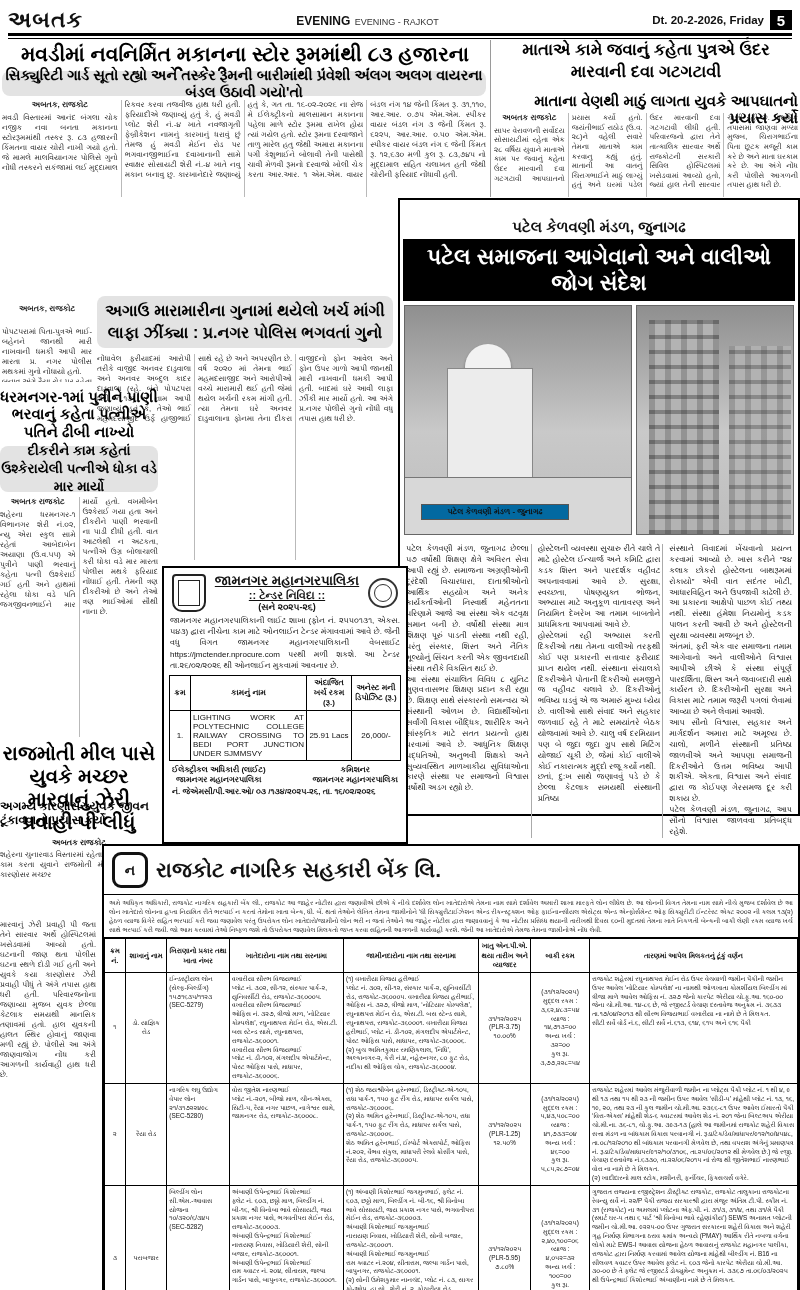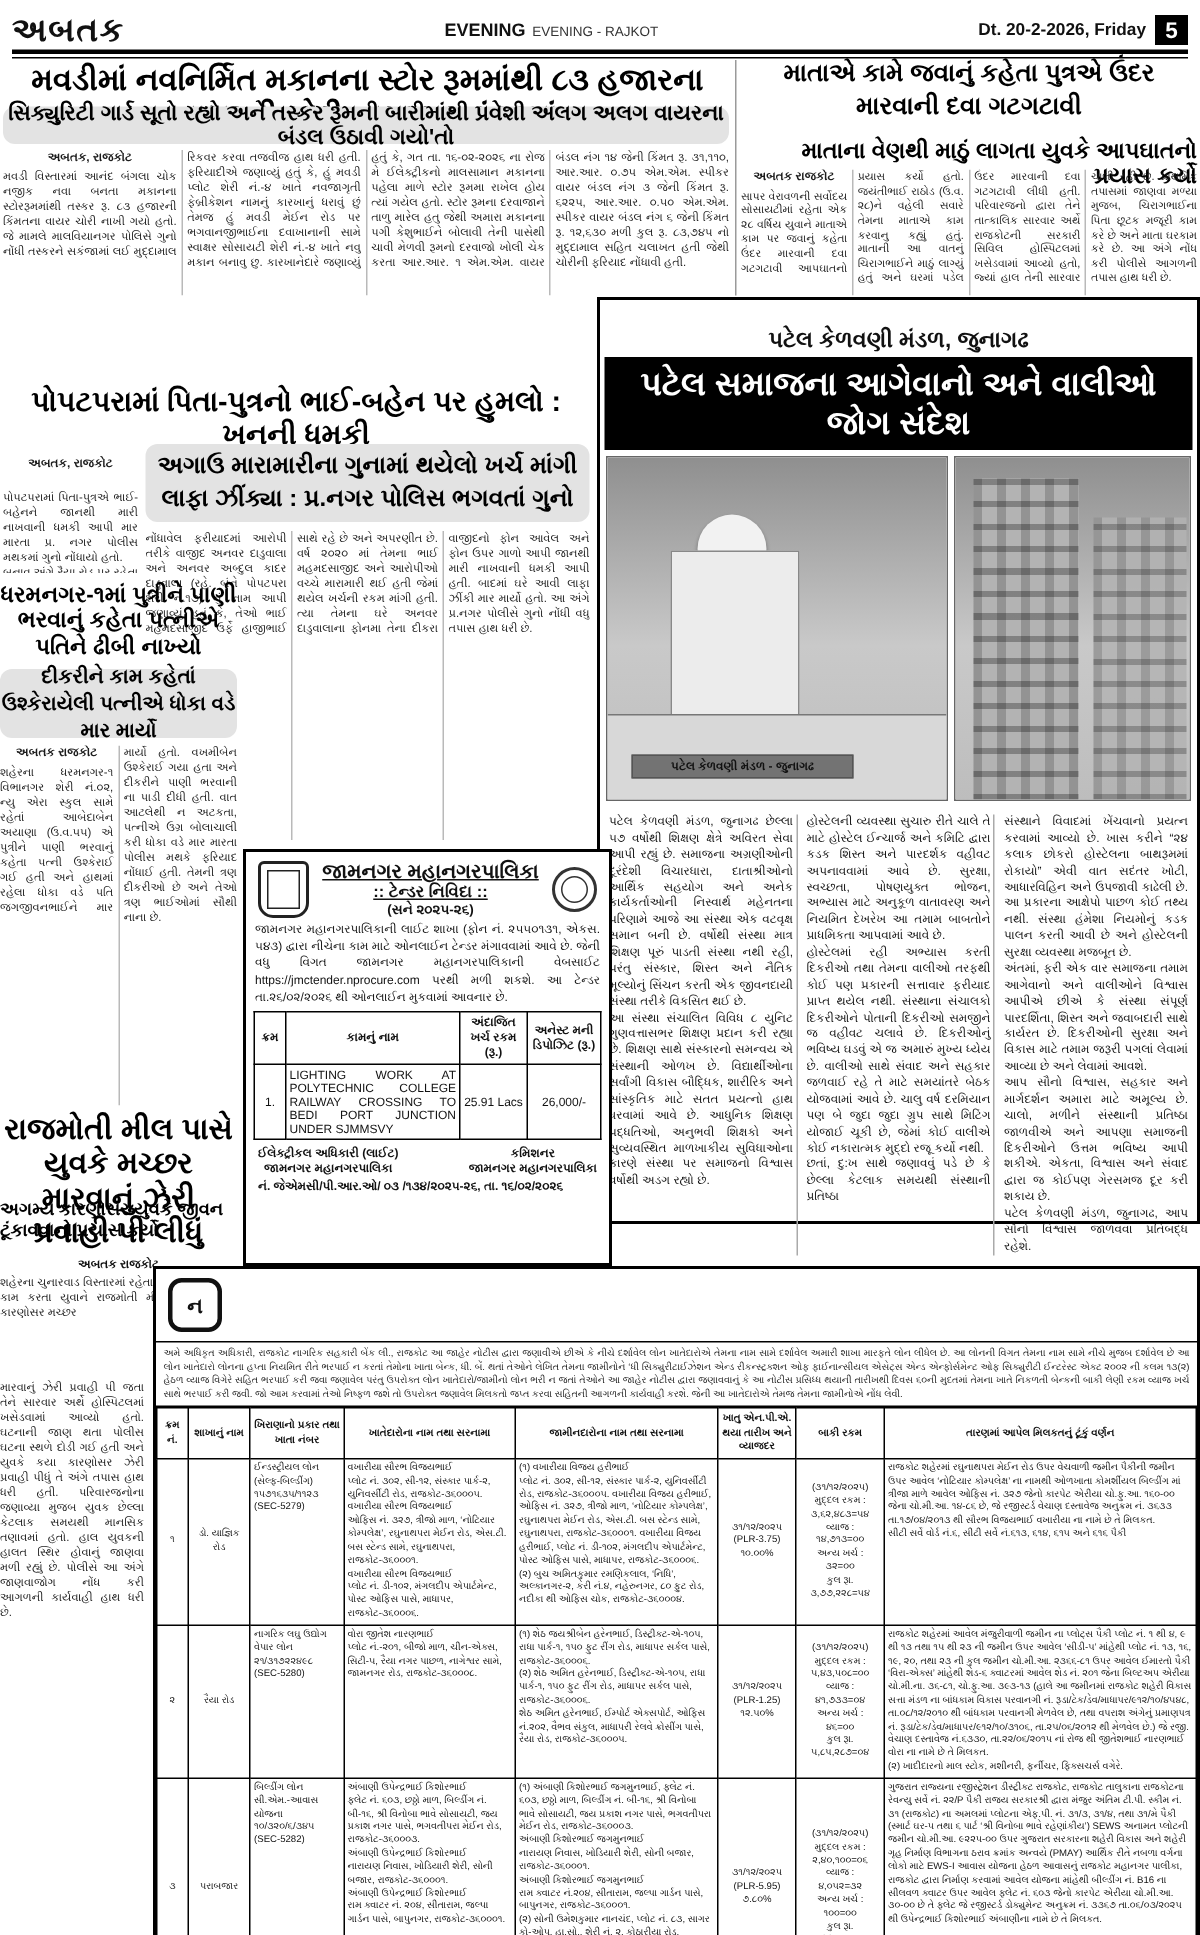--- a/index.html
+++ b/index.html
@@ -23,21 +23,21 @@
           width:22px;height:20px;display:flex;align-items:center;justify-content:center;}
   .toprule{border-top:3px solid #000;border-bottom:1px solid #000;height:2px;}
   
   .adbox{border:2px solid #000;}
   .adtitle{font-size:15px;font-weight:bold;text-align:center;padding:18px 0 3px;}
   .adbanner{background:#000;color:#fff;font-size:22px;font-weight:bold;text-align:center;
             padding:5px 2px;margin:0 3px;}
   .photo{position:relative;overflow:hidden;border:1px solid #666;}
   .photo-sky{position:absolute;inset:0;background:linear-gradient(#8f8f8f,#c9c9c9 55%,#bdbdbd);}
   .dome{position:absolute;width:46px;height:46px;border-radius:50%;background:#f2f2f2;box-shadow:0 2px 3px rgba(0,0,0,.4);}
-  .signboard{position:absolute;background:#737373;border:1px solid #555;color:#111;
+  .signboard{position:absolute;background:#0369a1;border:1px solid #555;color:#111;
              font-size:8px;font-weight:bold;text-align:center;padding:2px 3px;}
   .building{position:absolute;background:#b3b3b3;
     background-image:repeating-linear-gradient(0deg,rgba(0,0,0,.28) 0 4px,transparent 4px 15px),
                      repeating-linear-gradient(90deg,rgba(0,0,0,.18) 0 6px,transparent 6px 16px);}
   .adcols{display:flex;gap:2px;padding:5px 6px;}
   .adcol{flex:1;font-size:8px;line-height:1.36;text-align:justify;}
   .adcol+.adcol{border-left:1px solid #aaa;padding-left:6px;}
   
   .tenderbox{border:2px solid #000;background:#fff;}
   .t-org{font-size:13.5px;font-weight:bold;text-align:center;text-decoration:underline;}
@@ -97,21 +97,20 @@
 
   <div class="abs hl" style="left:494px;top:38px;width:304px;font-size:16.5px;text-align:center;line-height:1.35;">માતાએ કામે જવાનું કહેતા પુત્રએ ઉંદર મારવાની દવા ગટગટાવી</div>
   <div class="abs hl" style="left:494px;top:92px;width:304px;font-size:15px;text-align:right;">માતાના વેણથી માઠું લાગતા યુવકે આપઘાતનો પ્રયાસ કર્યો</div>
   <div class="abs" style="left:494px;top:113px;width:304px;height:84px;overflow:hidden;">
     <div class="cols4 body-text" style="height:84px;font-size:7.3px;">
       <div class="dateline">અબતક રાજકોટ</div>
       <span>સાપર વેરાવળની સર્વોદય સોસાયટીમાં રહેતા એક ૨૮ વર્ષિય યુવાને માતાએ કામ પર જવાનું કહેતા ઉંદર મારવાની દવા ગટગટાવી આપઘાતનો પ્રયાસ કર્યો હતો. જયંતીભાઈ રાઠોડ (ઉ.વ. ૨૮)ને વહેલી સવારે તેમના માતાએ કામ કરવાનુ કહ્યું હતું. માતાની આ વાતનું ચિરાગભાઈને માઠું લાગ્યું હતું અને ઘરમાં પડેલ ઉંદર મારવાની દવા ગટગટાવી લીધી હતી. પરિવારજનો દ્વારા તેને તાત્કાલિક સારવાર અર્થે રાજકોટની સરકારી સિવિલ હોસ્પિટલમાં ખસેડવામાં આવ્યો હતો, જ્યાં હાલ તેની સારવાર ચાલી રહી છે. પ્રાથમિક તપાસમાં જાણવા મળ્યા મુજબ, ચિરાગભાઈના પિતા છૂટક મજૂરી કામ કરે છે અને માતા ઘરકામ કરે છે. આ અંગે નોંધ કરી પોલીસે આગળની તપાસ હાથ ધરી છે.</span>
     </div>
   </div>
 
-  <div class="abs hl" style="left:0px;top:258px;width:395px;font-size:19px;text-align:center;">પોપટપરામાં પિતા-પુત્રનો ભાઈ-બહેન પર હુમલો : ખૂનની ધમકી</div>
   <div class="abs body-text pre" style="left:2px;top:294px;width:90px;height:88px;overflow:hidden;">
     <div class="dateline">અબતક, રાજકોટ</div>
     <span>પોપટપરામાં પિતા-પુત્રએ ભાઈ-બહેનને જાનથી મારી નાખવાની ધમકી આપી માર મારતા પ્ર. નગર પોલીસ મથકમાં ગુનો નોંધાયો હતો.
 બનાવ અંગે રૈયા રોડ પર રહેતા અરજદાર બહેન તેની પોપટપરા શેરી નં.૧૭ માં આવેલ ઘરે રહેતા હતા.</span>
   </div>
   <div class="abs subbox" style="left:97px;top:296px;width:296px;height:52px;font-size:16px;line-height:1.4;">અગાઉ મારામારીના ગુનામાં થયેલો ખર્ચ માંગી લાફા ઝીંક્યા : પ્ર.નગર પોલિસ ભગવતાં ગુનો</div>
   <div class="abs" style="left:97px;top:354px;width:296px;height:206px;overflow:hidden;">
     <div class="cols3 body-text" style="height:206px;">
       <span>નોંધાવેલ ફરીયાદમાં આરોપી તરીકે વાજીદ અનવર દાડુવાલા અને અનવર અબ્દુલ કાદર દાડુવાલા (રહે. બંને પોપટપરા શેરી નં.૧૭) નું નામ આપી જણાવ્યું હતું કે, તેઓ ભાઈ મહમદસાજીદ ઉર્ફે હાજીભાઈ સાથે રહે છે અને અપરણીત છે. વર્ષ ૨૦૨૦ માં તેમના ભાઈ મહમદસાજીદ અને આરોપીઓ વચ્ચે મારામારી થઈ હતી જેમાં થયેલ ખર્ચની રકમ માંગી હતી. ત્યા તેમના ઘરે અનવર દાડુવાલાના ફોનમા તેના દીકરા વાજીદનો ફોન આવેલ અને ફોન ઉપર ગાળો આપી જાનથી મારી નાખવાની ધમકી આપી હતી. બાદમાં ઘરે આવી લાફા ઝીંકી માર માર્યો હતો. આ અંગે પ્ર.નગર પોલીસે ગુનો નોંધી વધુ તપાસ હાથ ધરી છે.</span>
     </div>
@@ -194,20 +193,21 @@
 જામનગર મહાનગરપાલિકા</div>
       <div class="pre" style="text-align:center;">કમિશનર
 જામનગર મહાનગરપાલિકા</div>
     </div>
     <div class="t-ref">નં. જેએમસી/પી.આર.ઓ/ ૦૩ /૧૩૪/૨૦૨૫-૨૬,  તા. ૧૬/૦૨/૨૦૨૬</div>
   </div>
 
   <div class="abs bankbox" style="left:102px;top:844px;width:694px;height:444px;display:flex;flex-direction:column;">
     <div class="bank-head">
       <div class="bank-logo">ન</div>
+      <div class="bank-name">રાજકોટ નાગરિક સહકારી બેંક લિ.</div>
     </div>
     <div class="bank-intro">અમે અધિકૃત અધિકારી, રાજકોટ નાગરિક સહકારી બેંક લી., રાજકોટ આ જાહેર નોટીસ દ્વારા જણાવીએ છીએ કે નીચે દર્શાવેલ લોન ખાતેદારોએ તેમના નામ સામે દર્શાવેલ અમારી શાખા મારફતે લોન લીધેલ છે. આ લોનની વિગત તેમના નામ સામે નીચે મુજબ દર્શાવેલ છે આ લોન ખાતેદારો લોનના હપ્તા નિયમિત રીતે ભરપાઈ ન કરતાં તેમોના ખાતા બેન્ક, ધી. બેં. થતાં તેઓને લેખિત તેમના જામીનોને ‘ધી સિક્યુરીટાઈઝેશન એન્ડ રીકન્સ્ટ્રક્શન ઓફ ફાઈનાન્સીયલ એસેટ્સ એન્ડ એન્ફોર્સમેન્ટ ઓફ સિક્યુરીટી ઈન્ટરેસ્ટ એક્ટ ૨૦૦૨ ની કલમ ૧૩(૨) હેઠળ વ્યાજ વિગેરે સહિત ભરપાઈ કરી જવા જણાવેલ પરંતુ ઉપરોક્ત લોન ખાતેદારો/જામીનો લોન ભરી ન જતાં તેઓને આ જાહેર નોટીસ દ્વારા જણાવવાનું કે આ નોટીસ પ્રસિધ્ધ થયાની તારીખથી દિવસ ૬૦ની મુદતમાં તેમના ખાતે નિકળતી બેન્કની બાકી લેણી રકમ વ્યાજ ખર્ચ સાથે ભરપાઈ કરી જવી. જો આમ કરવામાં તેઓ નિષ્ફળ જશે તો ઉપરોક્ત જણાવેલ મિલકતો જપ્ત કરવા સહિતની આગળની કાર્યવાહી કરશે. જેની આ ખાતેદારોએ તેમજ તેમના જામીનોએ નોંધ લેવી.</div>
     <table class="bank-table" style="flex:1;">
       <colgroup>
         <col style="width:3%">
           <col style="width:6%">
           <col style="width:9%">
           <col style="width:16.5%">
         <col style="width:19.5%">
           <col style="width:7.5%">

